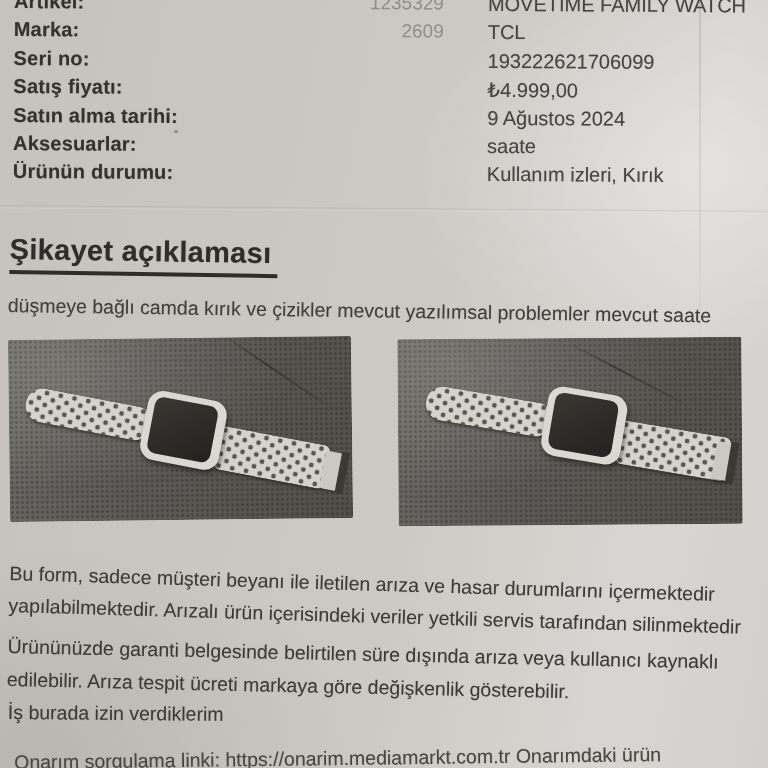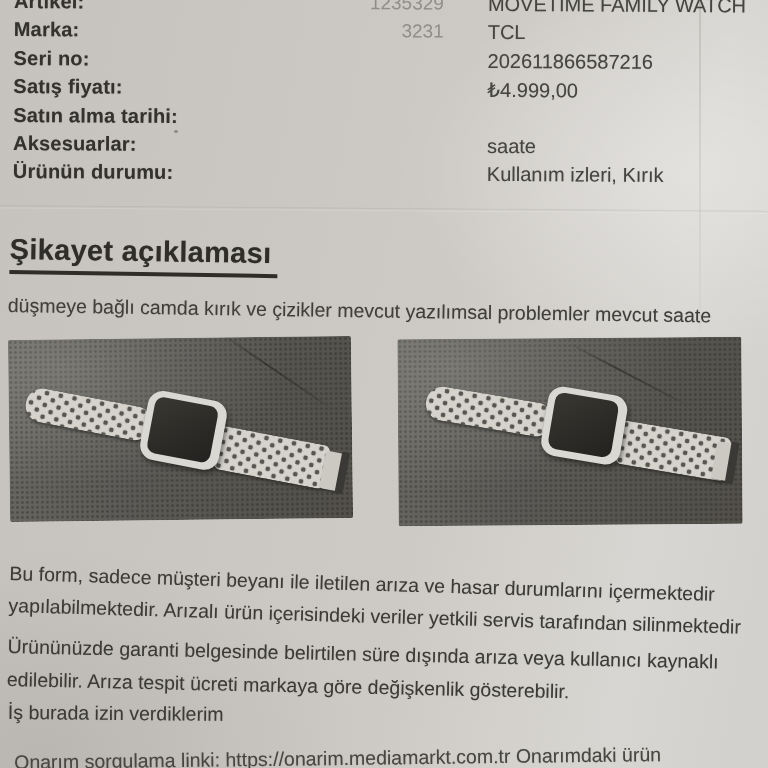--- a/index.html
+++ b/index.html
@@ -91,36 +91,37 @@
   <div class="speck"></div>
 
   <div class="fields">
     <div class="frow">
       <span class="flabel">Artikel:</span>
       <span class="fcode">1235329</span>
       <span class="fvalue">MOVETİME FAMILY WATCH</span>
     </div>
     <div class="frow">
       <span class="flabel">Marka:</span>
-      <span class="fcode">3231</span>
+      <span class="fcode">2609</span>
       <span class="fvalue">TCL</span>
     </div>
     <div class="frow">
       <span class="flabel">Seri no:</span>
       <span class="fcode"></span>
-      <span class="fvalue">202611866587216</span>
+      <span class="fvalue">193222621706099</span>
     </div>
     <div class="frow">
       <span class="flabel">Satış fiyatı:</span>
       <span class="fcode"></span>
       <span class="fvalue">₺4.999,00</span>
     </div>
     <div class="frow">
       <span class="flabel">Satın alma tarihi:</span>
       <span class="fcode"></span>
+      <span class="fvalue">9 Ağustos 2024</span>
     </div>
     <div class="frow">
       <span class="flabel">Aksesuarlar:</span>
       <span class="fcode"></span>
       <span class="fvalue">saate</span>
     </div>
     <div class="frow">
       <span class="flabel">Ürünün durumu:</span>
       <span class="fcode"></span>
       <span class="fvalue">Kullanım izleri, Kırık</span>

